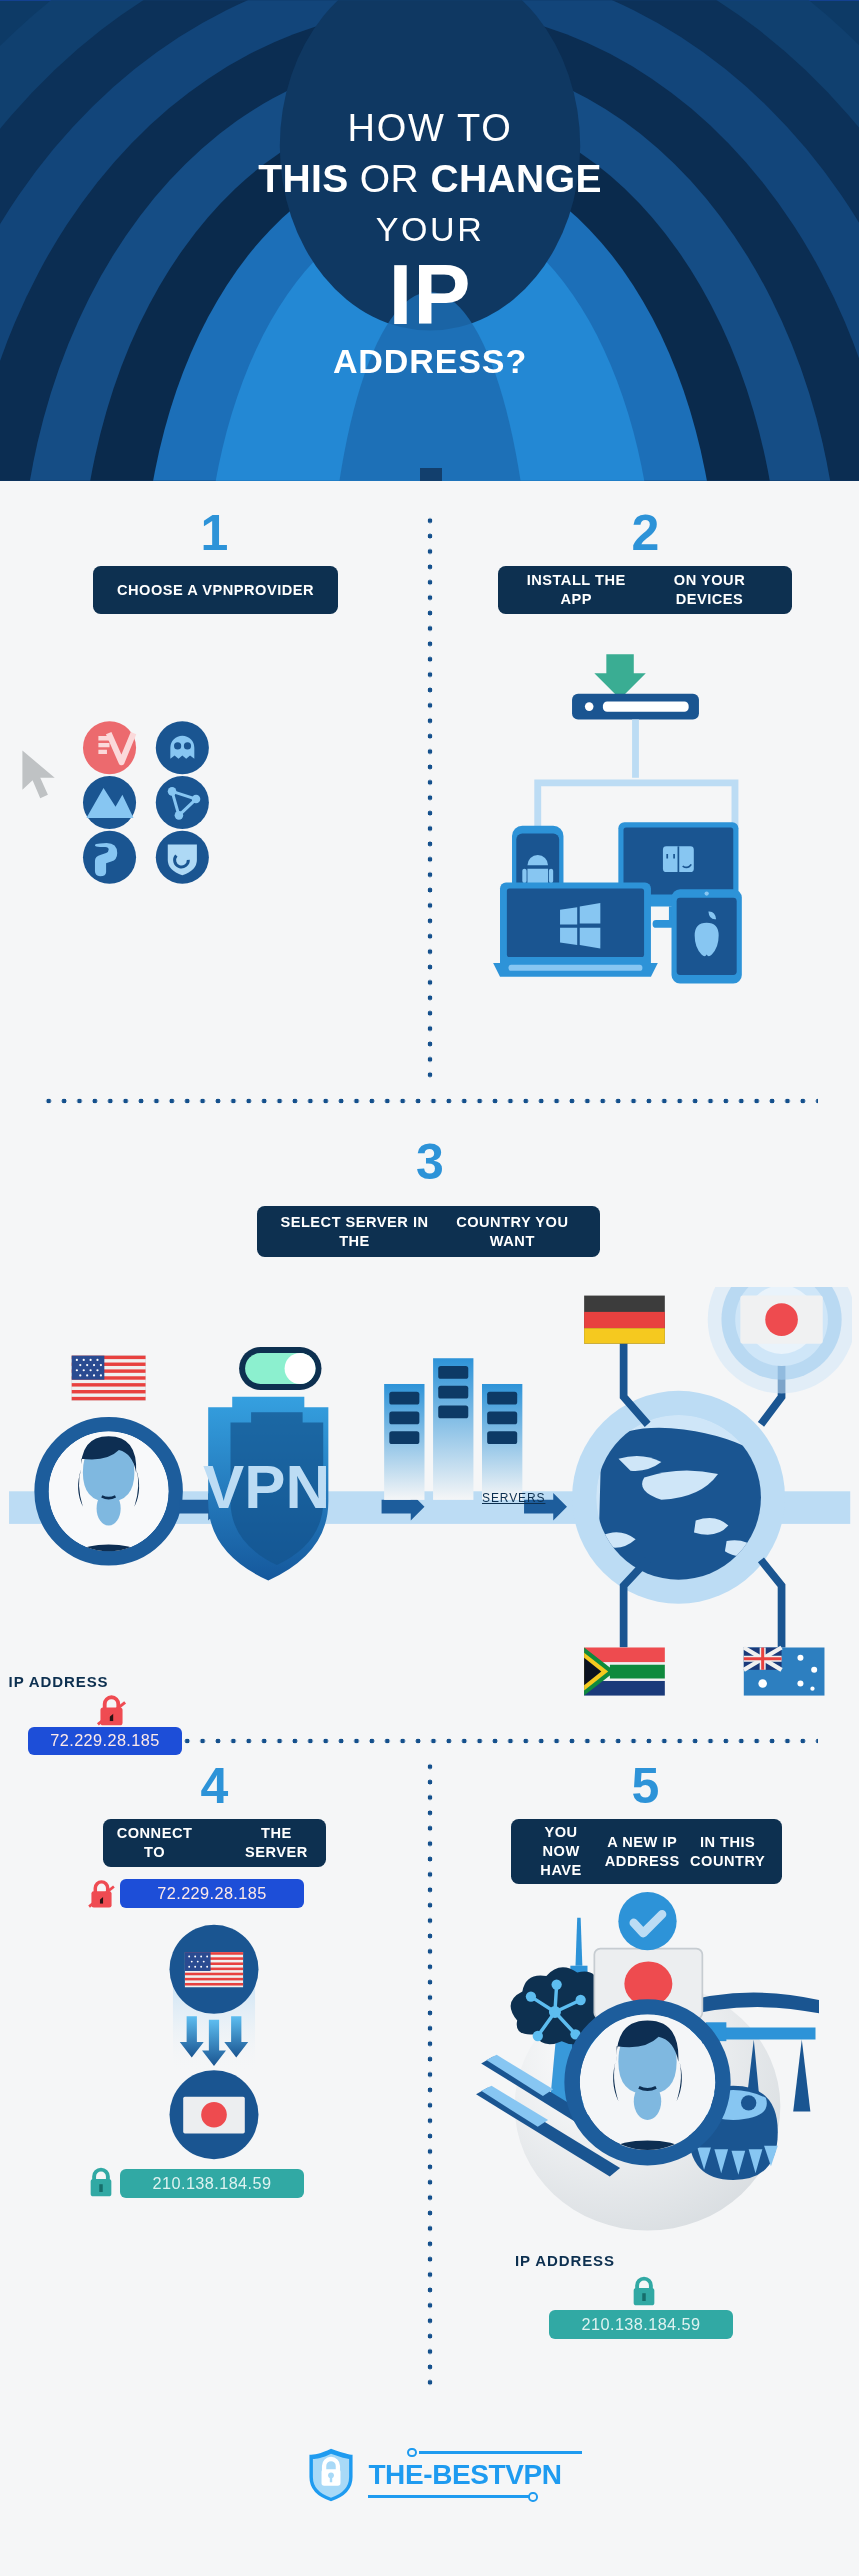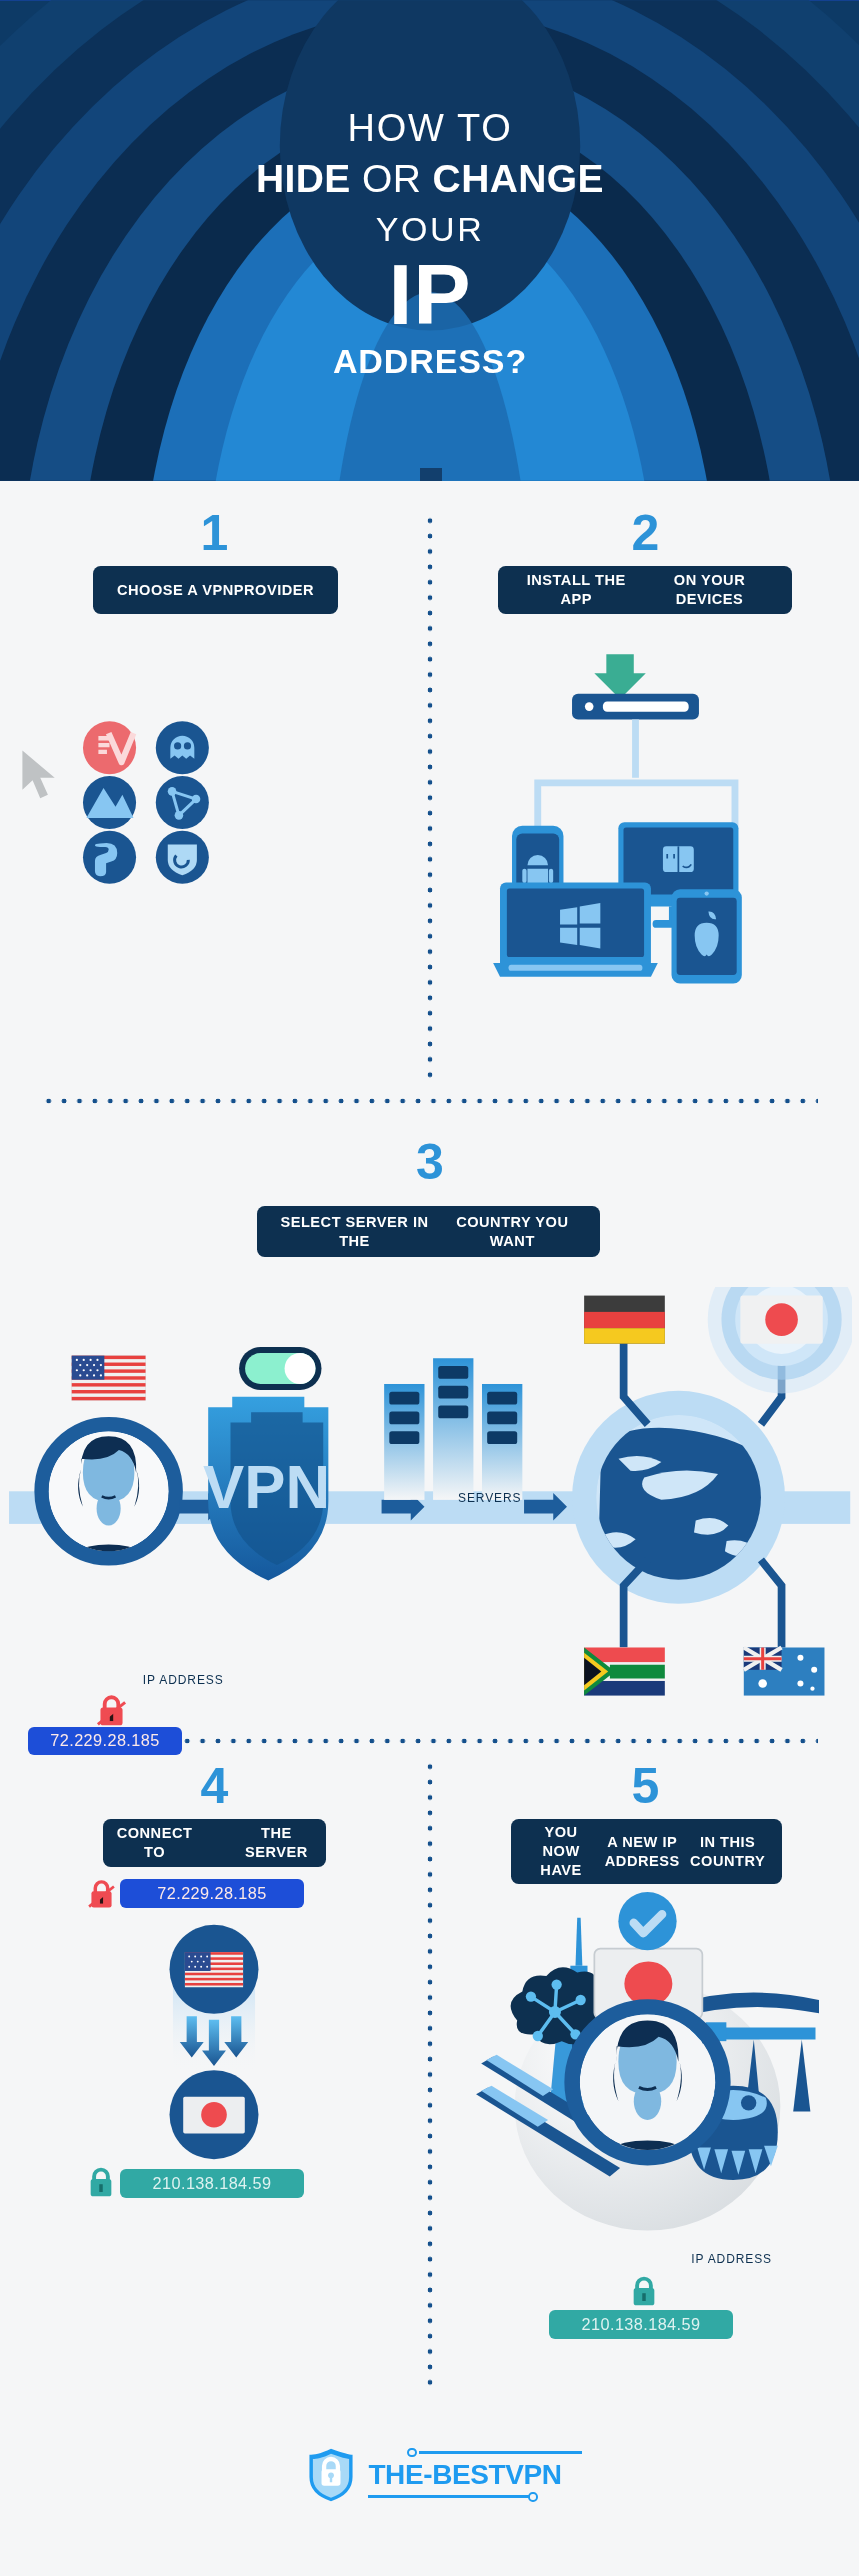--- a/index.html
+++ b/index.html
@@ -65,22 +65,22 @@
   
   .ipbadge {
     position: absolute; border-radius: 6px; color: #f3dede;
     font-size: 16.3px; letter-spacing: 0.4px; font-weight: 400;
     display: flex; align-items: center; justify-content: center;
     height: 27.5px; padding: 0 12px;
   }
   .ipbadge.red { background: #1d4ed8; color: #fde9e9; }
   .ipbadge.teal { background: #31a9a4; color: #ddf2f0; }
   .iplabel {
-    position: absolute; color: #0d3050; font-size: 12px;
-    letter-spacing: 0.9px; font-weight: 400; text-align: right;
+    position: absolute; color: #0d3050; font-size: 15px;
+    letter-spacing: 0.9px; font-weight: 700; text-align: left;
   }
 
   
   .footer {
     position: absolute; left: 4px; top: 2446px; width: 860px;
     display: flex; align-items: center; justify-content: center; gap: 12px;
   }
   .brandtext { color: #1e9bf0; font-size: 28px; font-weight: 800; letter-spacing: -0.4px; }
   .brandwrap { position: relative; }
   .brandline { position: absolute; background: #1e9bf0; height: 3.4px; }
@@ -112,21 +112,21 @@
         <ellipse cx="501" cy="700" rx="478" ry="634" fill="#154d85"></ellipse>
         <ellipse cx="501" cy="700" rx="408" ry="578" fill="#0a2a4c"></ellipse>
         <ellipse cx="501" cy="700" rx="335" ry="520" fill="#1c6fb8"></ellipse>
         <ellipse cx="501" cy="700" rx="262" ry="462" fill="#2388d4"></ellipse>
         <ellipse cx="501" cy="170" rx="175" ry="215" fill="#0f3862"></ellipse>
         <ellipse cx="501" cy="760" rx="120" ry="420" fill="#1c6cb2" opacity="0.85"></ellipse>
       </g>
     </svg>
     <div class="title-wrap">
       <div class="t-how">HOW TO</div>
-      <div class="t-hide"><b>HIDE</b> <span class="light">OR</span> <b>CHANGE</b></div>
+      <div class="t-hide"><b>THIS</b> <span class="light">OR</span> <b>CHANGE</b></div>
       <div class="t-your">YOUR</div>
       <div class="t-ip">IP</div>
       <div class="t-addr">ADDRESS?</div>
     </div>
     <div class="tail"></div>
   </div>
 
   <div class="vdots" style="left:427px; top:513px; height:566px;"></div>
 
   <div class="hdots" style="top:1098px;"></div>
@@ -428,21 +428,21 @@
       <g fill="#ffffff">
         <circle cx="878" cy="462" r="5"></circle>
           <circle cx="922" cy="432" r="3.5"></circle>
         <circle cx="938" cy="446" r="3.5"></circle>
           <circle cx="922" cy="462" r="3.5"></circle>
         <circle cx="936" cy="468" r="2.5"></circle>
       </g>
     </g>
   </svg>
 
-  <div class="servers-label" style="left:458px; top:1491px;">SERVERS</div>
+  <div class="servers-label" style="left:482px; top:1491px;text-decoration:underline;">SERVERS</div>
 
   <div class="iplabel" style="left:8.6px; top:1673px; width:215px;">IP ADDRESS</div>
   <svg style="position:absolute;left:96px;top:1693px;width:31px;height:34px;" viewBox="0 0 36 40">
     <path d="M10 18 v-5 a8 8 0 0 1 16 0 v5" stroke="#ef4b52" stroke-width="4.5" fill="none"></path>
     <rect x="5" y="17" width="26" height="21" rx="3" fill="#ef4b52"></rect>
     <rect x="16" y="24" width="4" height="9" fill="#2a1414"></rect>
     <path d="M2 37 L34 11" stroke="#ef4b52" stroke-width="3.5"></path>
   </svg>
   <div class="ipbadge red" style="left:28px; top:1727px; width:154px;">72.229.28.185</div>
 

